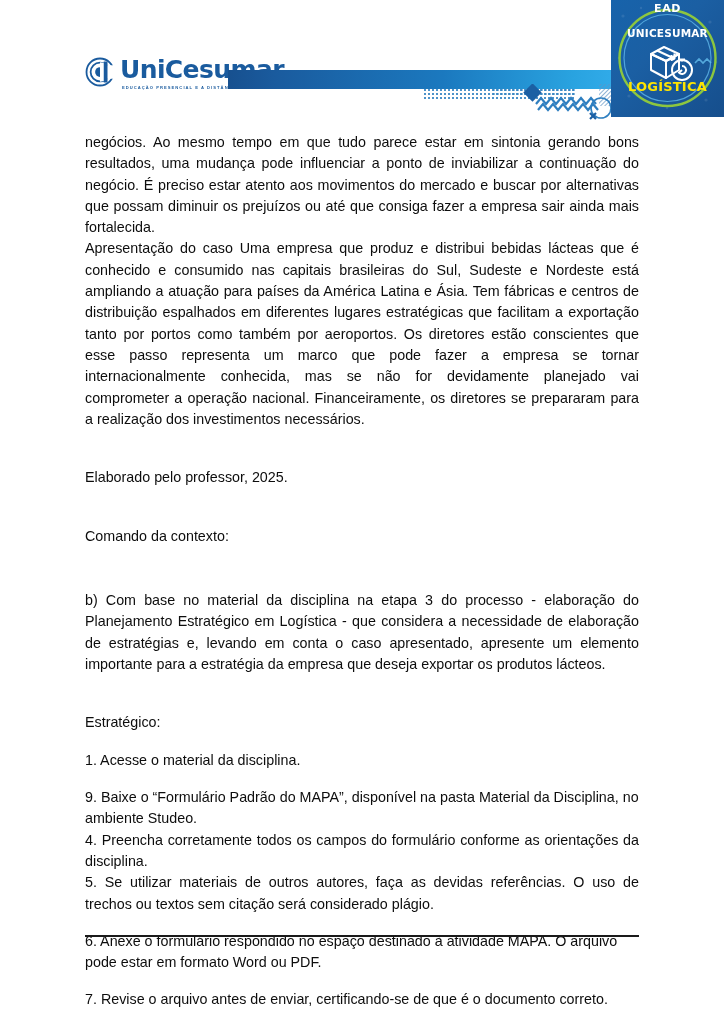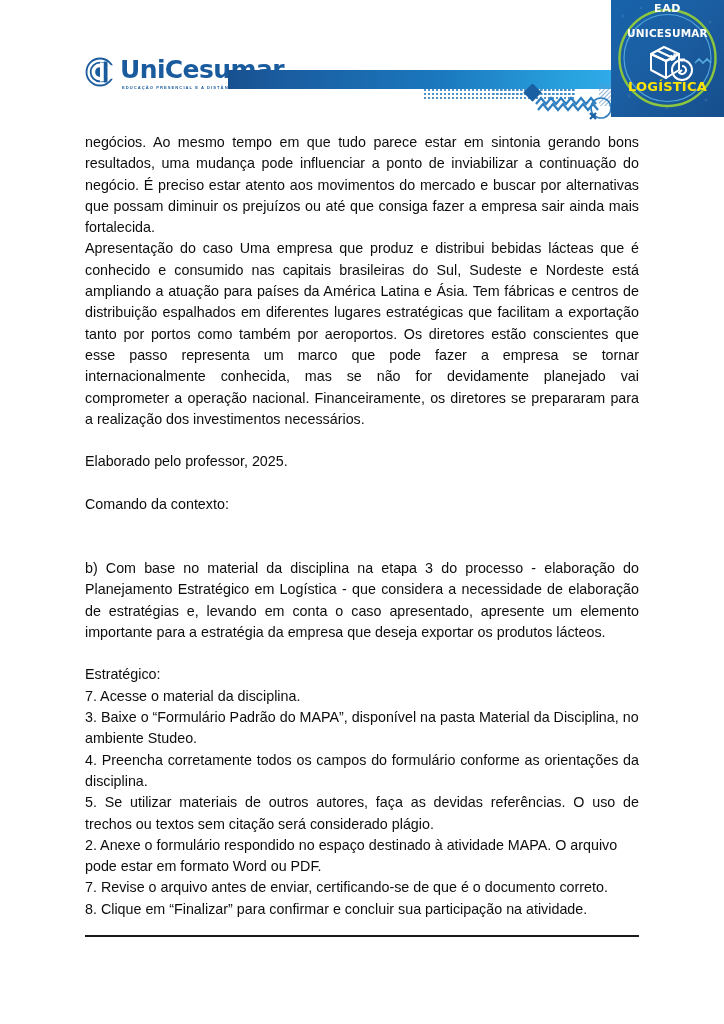--- a/index.html
+++ b/index.html
@@ -149,21 +149,21 @@
     width: 554px;
   }
   .para {
     font-family: "Liberation Sans", sans-serif;
     font-size: 14.3px;
     line-height: 21.3px;
     text-align: justify;
     margin: 0;
     color: #0d0d0d;
   }
-  .para.plain { text-align: left; }
+  .para.plain { text-align: left; margin-top: 16px; }
   .spacer-line { height: 21.3px; }
 
   
   .footer-rule {
     position: absolute;
     left: 85px;
     top: 935px;
     width: 554px;
     height: 0;
     border-top: 2.2px solid #1a1a1a;
@@ -262,22 +262,22 @@
     <p class="para">Apresentação do caso Uma empresa que produz e distribui bebidas lácteas que é conhecido e consumido nas capitais brasileiras do Sul, Sudeste e Nordeste está ampliando a atuação para países da América Latina e Ásia. Tem fábricas e centros de distribuição espalhados em diferentes lugares estratégicas que facilitam a exportação tanto por portos como também por aeroportos. Os diretores estão conscientes que esse passo representa um marco que pode fazer a empresa se tornar internacionalmente conhecida, mas se não for devidamente planejado vai comprometer a operação nacional. Financeiramente, os diretores se prepararam para a realização dos investimentos necessários.</p>
     <div class="spacer-line"></div>
     <p class="para plain">Elaborado pelo professor, 2025.</p>
     <div class="spacer-line"></div>
     <p class="para plain">Comando da contexto:</p>
     <div class="spacer-line"></div>
     <div class="spacer-line"></div>
     <p class="para">b) Com base no material da disciplina na etapa 3 do processo - elaboração do Planejamento Estratégico em Logística - que considera a necessidade de elaboração de estratégias e, levando em conta o caso apresentado, apresente um elemento importante para a estratégia da empresa que deseja exportar os produtos lácteos.</p>
     <div class="spacer-line"></div>
     <p class="para plain">Estratégico:</p>
-    <p class="para plain">7. Acesse o material da disciplina.</p>
-    <p class="para plain">3. Baixe o “Formulário Padrão do MAPA”, disponível na pasta Material da Disciplina, no ambiente Studeo.</p>
+    <p class="para plain">1. Acesse o material da disciplina.</p>
+    <p class="para plain">9. Baixe o “Formulário Padrão do MAPA”, disponível na pasta Material da Disciplina, no ambiente Studeo.</p>
     <p class="para">4. Preencha corretamente todos os campos do formulário conforme as orientações da disciplina.</p>
     <p class="para">5. Se utilizar materiais de outros autores, faça as devidas referências. O uso de trechos ou textos sem citação será considerado plágio.</p>
-    <p class="para plain">2. Anexe o formulário respondido no espaço destinado à atividade MAPA. O arquivo pode estar em formato Word ou PDF.</p>
+    <p class="para plain">6. Anexe o formulário respondido no espaço destinado à atividade MAPA. O arquivo pode estar em formato Word ou PDF.</p>
     <p class="para plain">7. Revise o arquivo antes de enviar, certificando-se de que é o documento correto.</p>
     <p class="para plain">8. Clique em “Finalizar” para confirmar e concluir sua participação na atividade.</p>
   </div>
 
 <div class="footer-rule"></div>
 
 </body></html>

